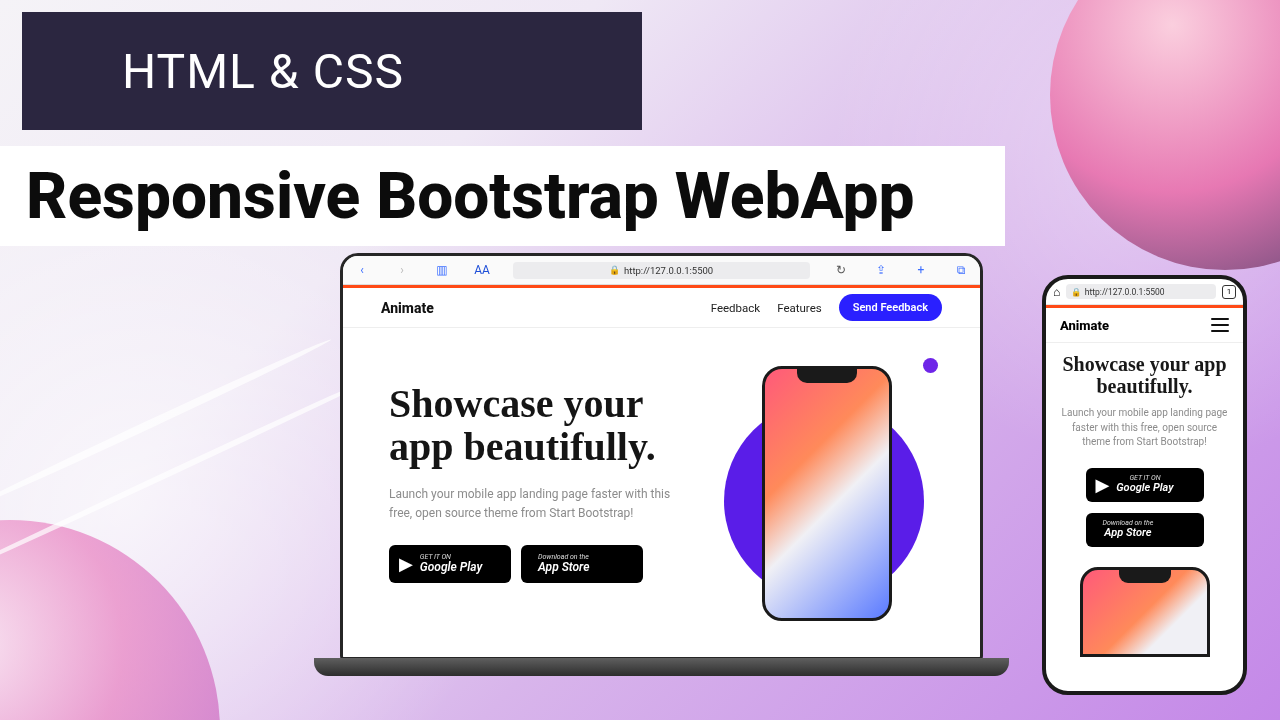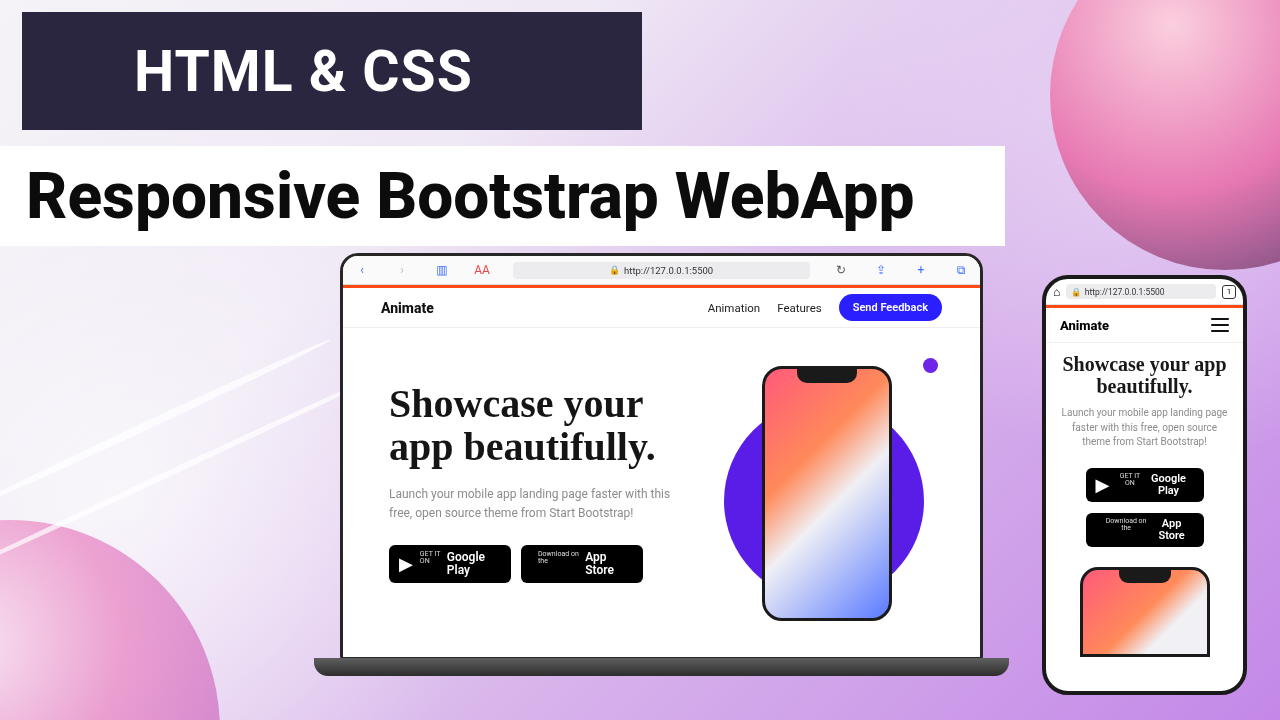--- a/index.html
+++ b/index.html
@@ -10,21 +10,21 @@
  radial-gradient(circle at 90% 20%,rgba(255,255,255,.4) 0%,transparent 25%);}
 .orb{position:absolute;border-radius:50%;}
 .orb1{width:350px;height:350px;right:-120px;top:-80px;background:radial-gradient(circle at 35% 30%,#ffd0db 0%,#e86ba8 50%,#3a2d55 100%);opacity:.85;}
 .orb2{width:420px;height:420px;left:-200px;bottom:-220px;background:radial-gradient(circle at 40% 30%,#fbe0ef 0%,#e880c0 40%,#b050c0 100%);opacity:.7;}
 .ribbon{position:absolute;background:rgba(255,255,255,.7);border-radius:50%;transform:rotate(-25deg);}
 .r1{width:400px;height:8px;left:-50px;top:420px;}
 .r2{width:500px;height:6px;left:-80px;top:470px;}
 
 
 .banner-dark{position:absolute;left:22px;top:12px;width:620px;height:118px;background:#2b2640;display:flex;align-items:center;padding-left:100px;}
-.banner-dark span{color:#fff;font-size:57px;font-weight:700;letter-spacing:1px;margin-left:12px;}
+.banner-dark span{color:#fff;font-size:48px;font-weight:400;letter-spacing:1px;}
 
 
 .banner-white{position:absolute;left:0;top:146px;width:1005px;height:100px;background:#fff;display:flex;align-items:center;padding-left:26px;}
 .banner-white span{color:#0c0c0c;font-size:64px;font-weight:800;}
 
 
 .laptop{position:absolute;left:340px;top:253px;width:643px;height:430px;}
 .laptop-screen{width:100%;height:407px;background:#f7f7f9;border:3px solid #262626;border-radius:18px 18px 4px 4px;overflow:hidden;display:flex;flex-direction:column;}
 .laptop-base{height:18px;background:linear-gradient(#5f5f5f,#2d2d2d);border-radius:0 0 14px 14px;margin:-2px -26px 0;}
 .browser-bar{height:29px;background:#fafafa;border-bottom:1px solid #ddd;display:flex;align-items:center;padding:0 10px;gap:22px;font-size:12px;color:#3e6fff;}
@@ -35,21 +35,21 @@
 .app-nav .brand{font-weight:800;font-size:14px;color:#111;}
 .app-nav .menu{display:flex;align-items:center;gap:17px;font-size:11.5px;color:#222;}
 .app-nav .btn{background:#2a20ff;color:#fff;padding:7px 14px;border-radius:18px;font-size:11px;font-weight:600;}
 .hero{flex:1;padding:38px 46px 0;display:flex;background:#fff;position:relative;border-top:1px solid #eee;}
 .hero-left{flex:1;padding-top:16px;}
 .hero-left h1{font-family:Georgia,"Times New Roman",serif;font-size:40px;line-height:1.08;color:#151515;font-weight:700;}
 .hero-left p{margin-top:17px;font-size:12px;color:#8c8c8c;line-height:1.55;max-width:290px;}
 .store-row{display:flex;gap:10px;margin-top:22px;}
 .store-btn{background:#000;color:#fff;border-radius:6px;padding:6px 10px;display:flex;align-items:center;gap:7px;width:122px;height:38px;}
 .store-btn .si{font-size:18px;}
-.store-btn .st{display:flex;flex-direction:row;line-height:1.05;}
+.store-btn .st{display:flex;flex-direction:column;line-height:1.05;font-style:italic;}
 .store-btn .st small{font-size:7px;opacity:.85;}
 .store-btn .st b{font-size:12px;font-weight:600;}
 .hero-right{flex:0 0 250px;position:relative;}
 .big-circle{position:absolute;width:200px;height:200px;border-radius:50%;background:#5a1de8;right:10px;top:35px;}
 .dot{position:absolute;width:15px;height:15px;border-radius:50%;background:#6e25e8;right:-4px;top:-8px;}
 .phone-hero{position:absolute;width:130px;height:255px;right:42px;top:0;border-radius:20px;border:3px solid #1a1a1a;background:linear-gradient(135deg,#ff5a7a 0%,#ff8a5a 35%,#f0f0f5 55%,#5a7aff 100%);overflow:hidden;}
 .phone-hero .notch{position:absolute;top:0;left:50%;transform:translateX(-50%);width:60px;height:14px;background:#1a1a1a;border-radius:0 0 10px 10px;}
 
 
 .mobile{position:absolute;right:33px;top:275px;width:205px;height:420px;border:4px solid #1a1a1a;border-radius:26px;background:#fff;overflow:hidden;display:flex;flex-direction:column;}
@@ -86,35 +86,35 @@
   <div class="banner-white">
     <span>Responsive Bootstrap WebApp</span>
   </div>
 
   <div class="laptop">
     <div class="laptop-screen">
       <div class="browser-bar">
         <span class="sp">‹</span>
         <span class="sp" style="color:#bbb">›</span>
         <span class="sp">▥</span>
-        <span class="sp" style="color:#ef4444">AA</span>
+        <span class="sp" style="color:#1d4ed8">AA</span>
         <div class="addr">
           <span class="lock">🔒</span>
           <span>http://127.0.0.1:5500</span>
         </div>
         <span class="sp" style="color:#555">↻</span>
         <span class="sp">⇪</span>
         <span class="sp">+</span>
         <span class="sp">⧉</span>
       </div>
 
       <div class="app-nav">
         <div class="brand">Animate</div>
         <div class="menu">
-          <span>Animation</span>
+          <span>Feedback</span>
           <span>Features</span>
           <span class="btn">Send Feedback</span>
         </div>
       </div>
 
       <div class="hero">
         <div class="hero-left">
           <h1>Showcase your app beautifully.</h1>
           <p>Launch your mobile app landing page faster with this free, open source theme from Start Bootstrap!</p>
           <div class="store-row">

